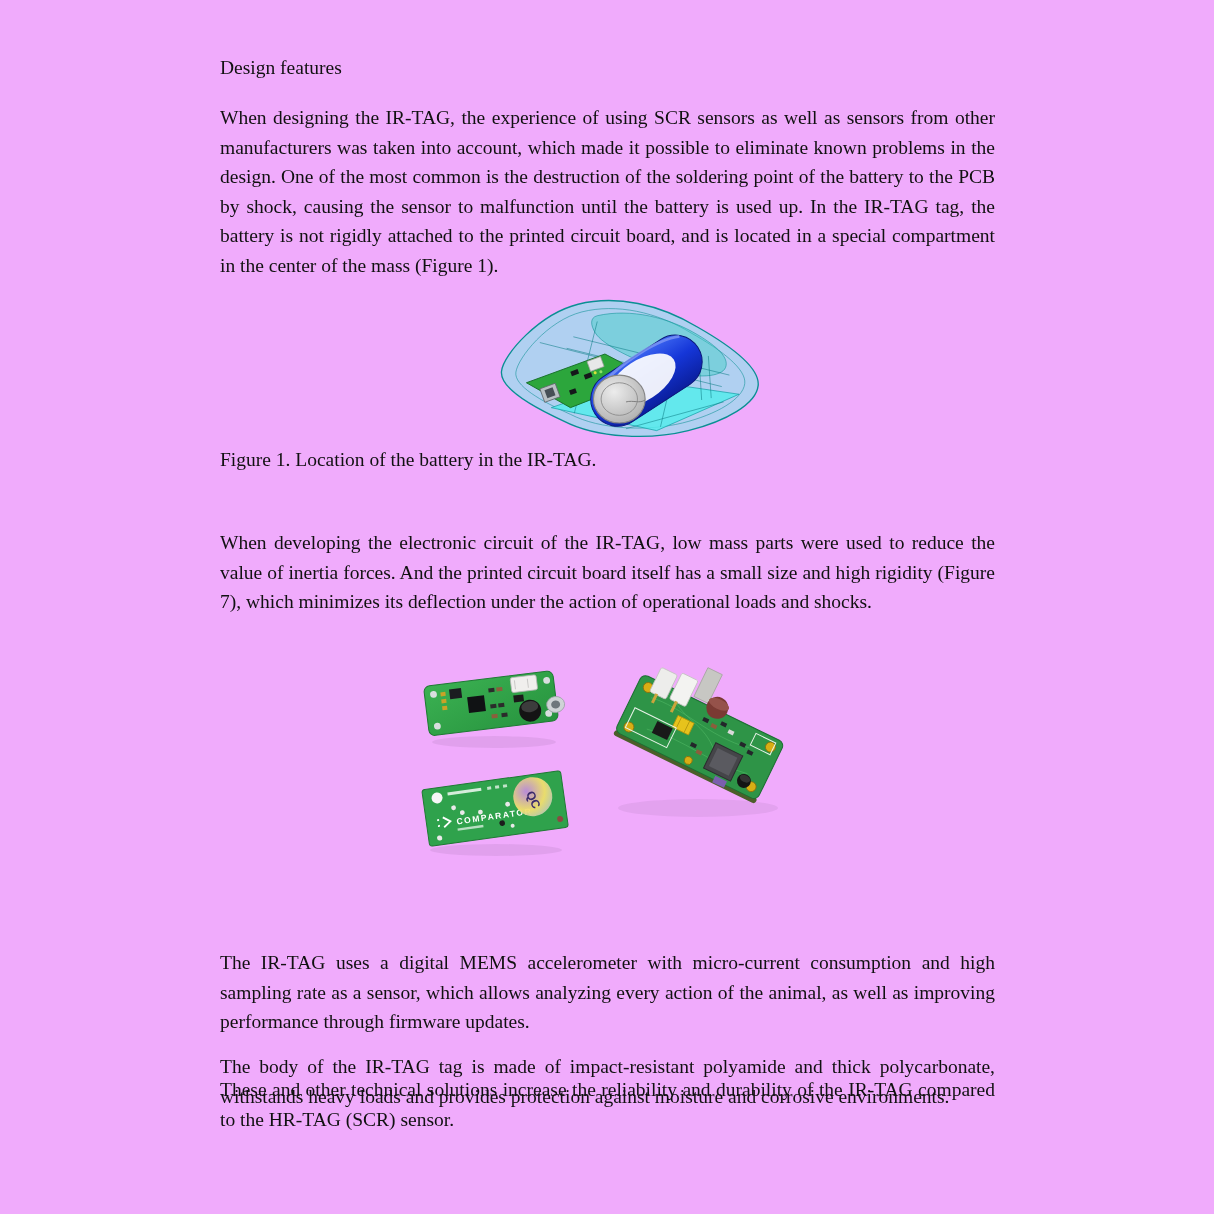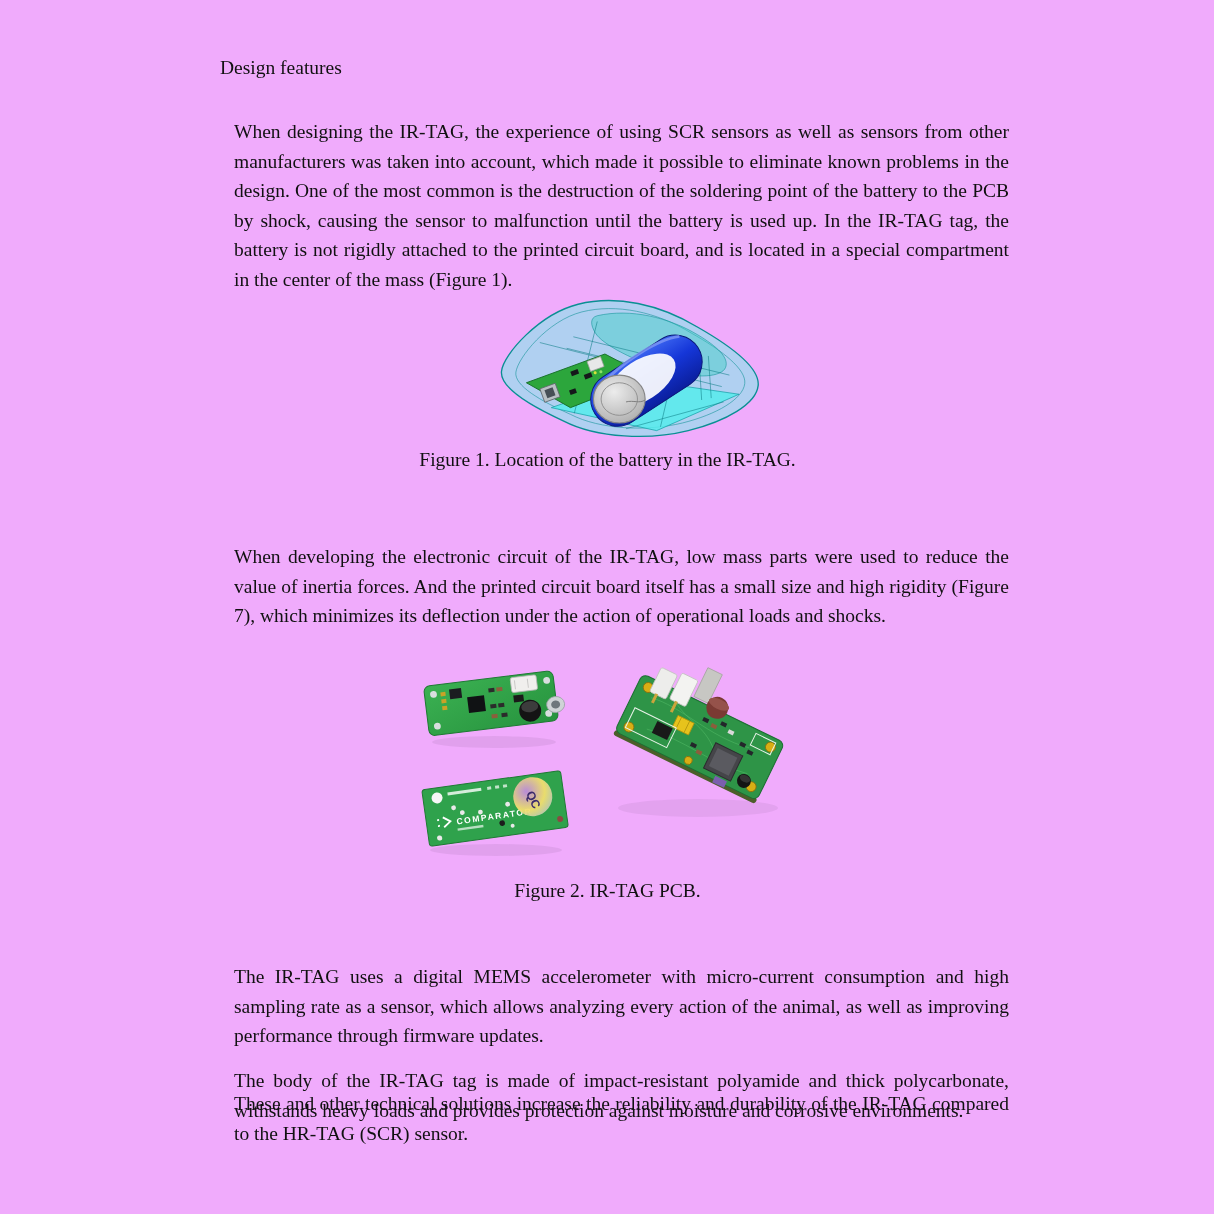--- a/index.html
+++ b/index.html
@@ -10,25 +10,25 @@
     color:#111111;
   }
   .page{position:relative;width:1214px;height:1214px;background:#f0abfc;overflow:hidden;}
   .heading{
     position:absolute;left:220px;top:57px;width:775px;
     font-size:19.5px;font-weight:normal;margin:0;
   }
   .para{
     position:absolute;left:220px;width:775px;
     font-size:19.5px;line-height:29.5px;
-    text-align:justify;margin:14px;
+    text-align:justify;margin:0;
   }
   .caption{
     position:absolute;left:220px;width:775px;
-    font-size:19.5px;line-height:24px;margin:0;text-align:center;
+    font-size:19.5px;line-height:24px;margin:0;text-align:left;
   }
   .fig1{position:absolute;left:480px;top:287px;width:292px;height:158px;}
   .fig2{position:absolute;left:418px;top:648px;width:380px;height:212px;}
   .fig2 .pcb-photo-top{position:absolute;left:0;top:6px;}
   .fig2 .pcb-photo-bottom{position:absolute;left:0;top:110px;}
   .fig2 .pcb-render{position:absolute;left:180px;top:4px;}
   svg{display:block;}
 </style>
 </head>
 <body>
@@ -215,21 +215,20 @@
           <rect x="104" y="96" width="6" height="4" fill="#8b5e3c"></rect>
         <rect x="140" y="70" width="6" height="4" fill="#23262a"></rect>
           <rect x="150" y="74" width="6" height="4" fill="#23262a"></rect>
         <rect x="132" y="112" width="13" height="7" fill="#7b5fae"></rect>
         <circle cx="160" cy="104" r="7" fill="#141414"></circle>
         <ellipse cx="160" cy="101.5" rx="5.5" ry="3.5" fill="#333333"></ellipse>
       </g>
     </svg>
   </div>
 
-  <p class="caption" style="top:879px">Figure 2. IR-TAG PCB.</p>
 
   <p class="para" style="top:948px">The IR-TAG uses a digital MEMS accelerometer with micro-current consumption and high sampling rate as a sensor, which allows analyzing every action of the animal, as well as improving performance through firmware updates.</p>
 
   <p class="para" style="top:1052px">The body of the IR-TAG tag is made of impact-resistant polyamide and thick polycarbonate, withstands heavy loads and provides protection against moisture and corrosive environments.</p>
 
   <p class="para" style="top:1075px">These and other technical solutions increase the reliability and durability of the IR-TAG compared to the HR-TAG (SCR) sensor.</p>
 
 </div>
 
 </body></html>

